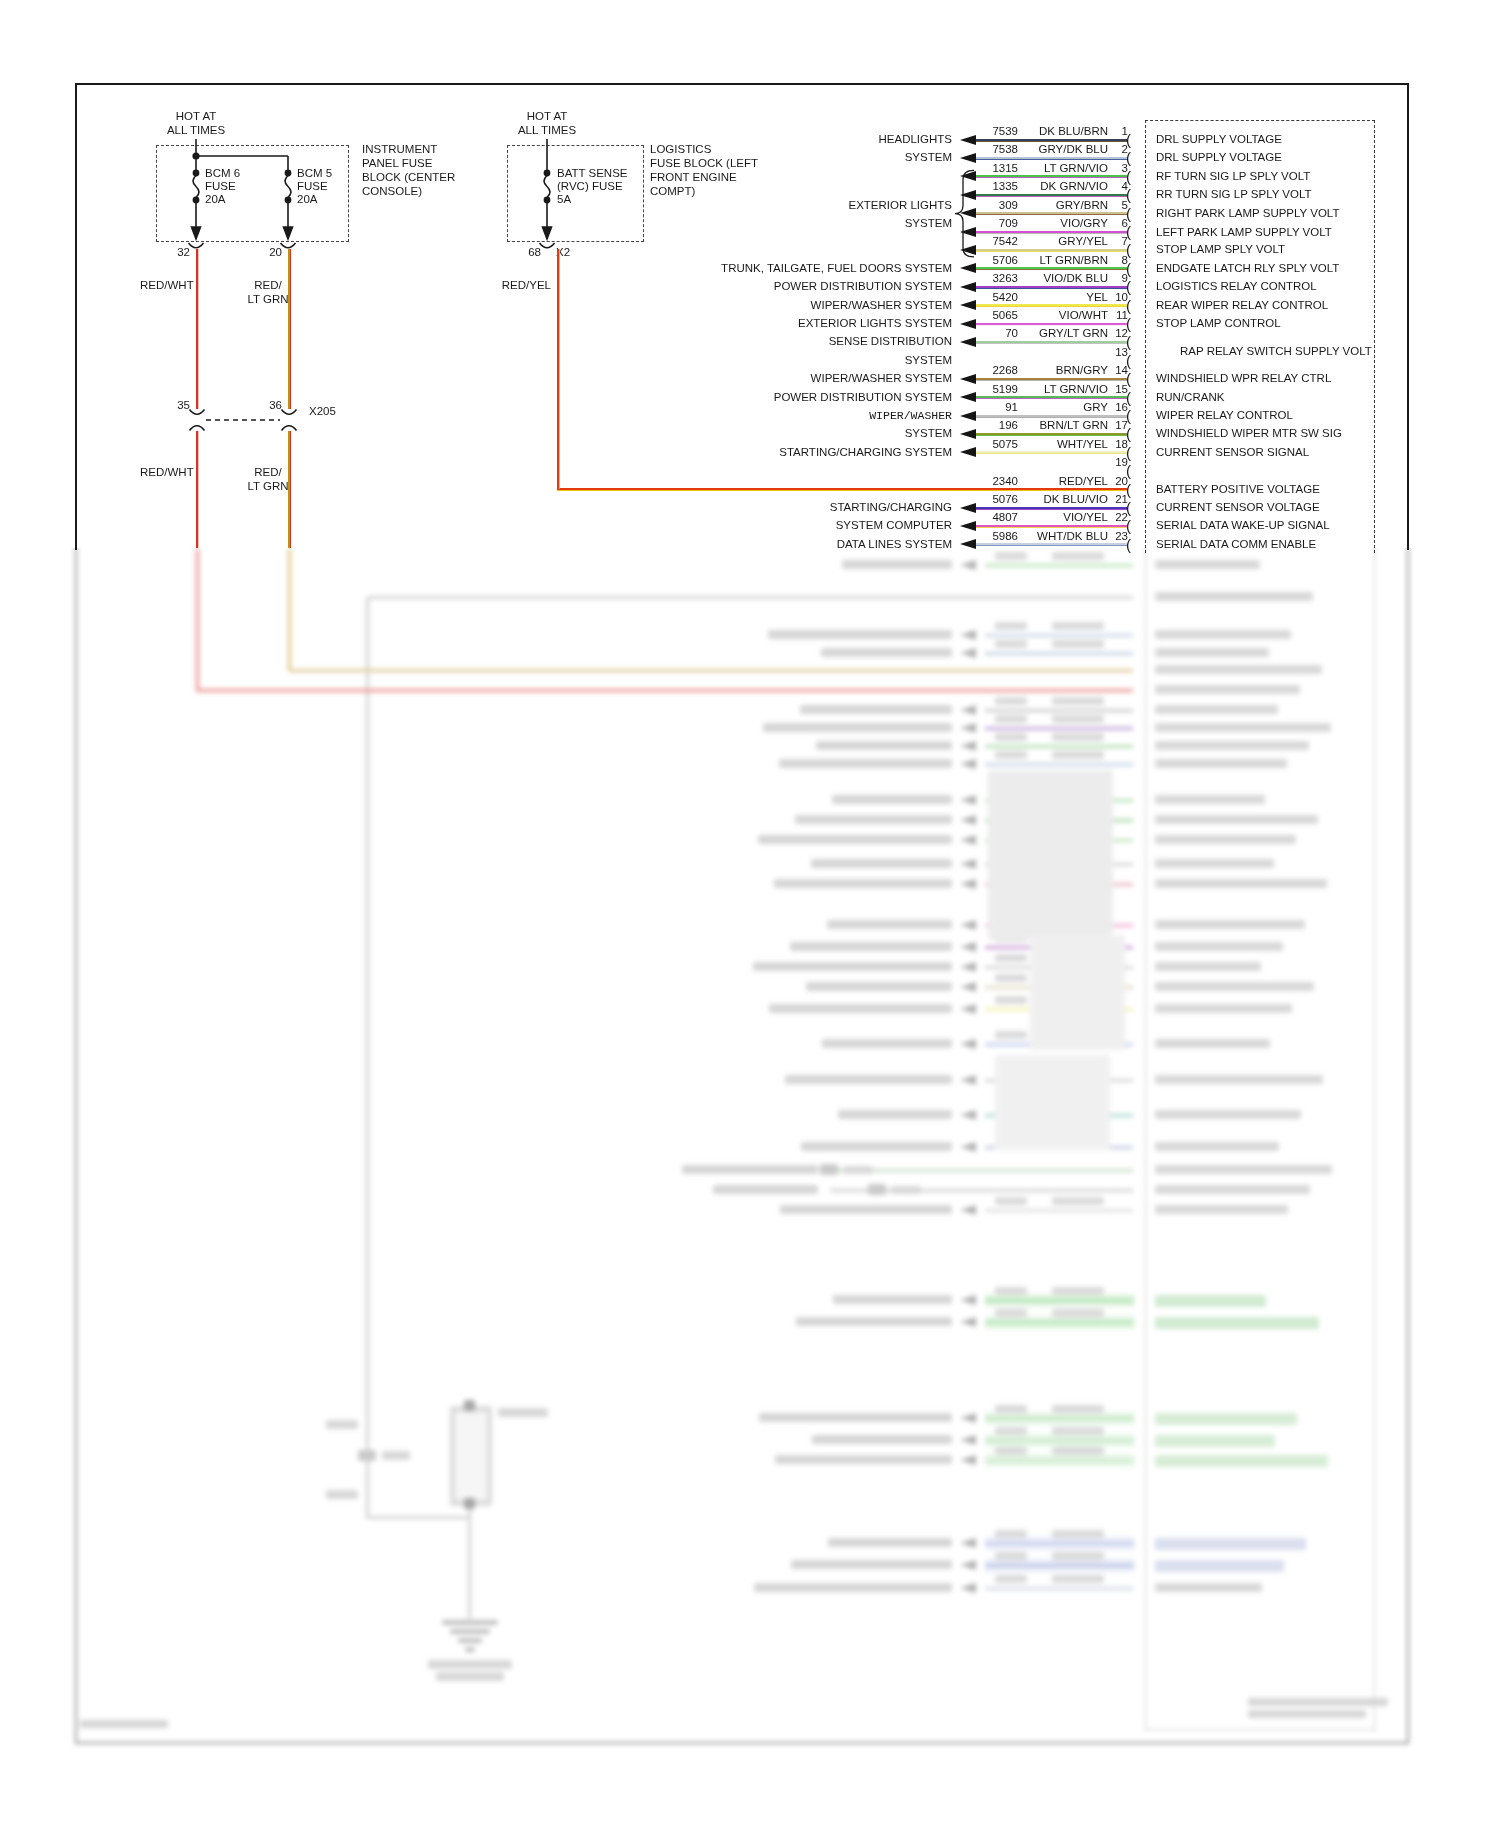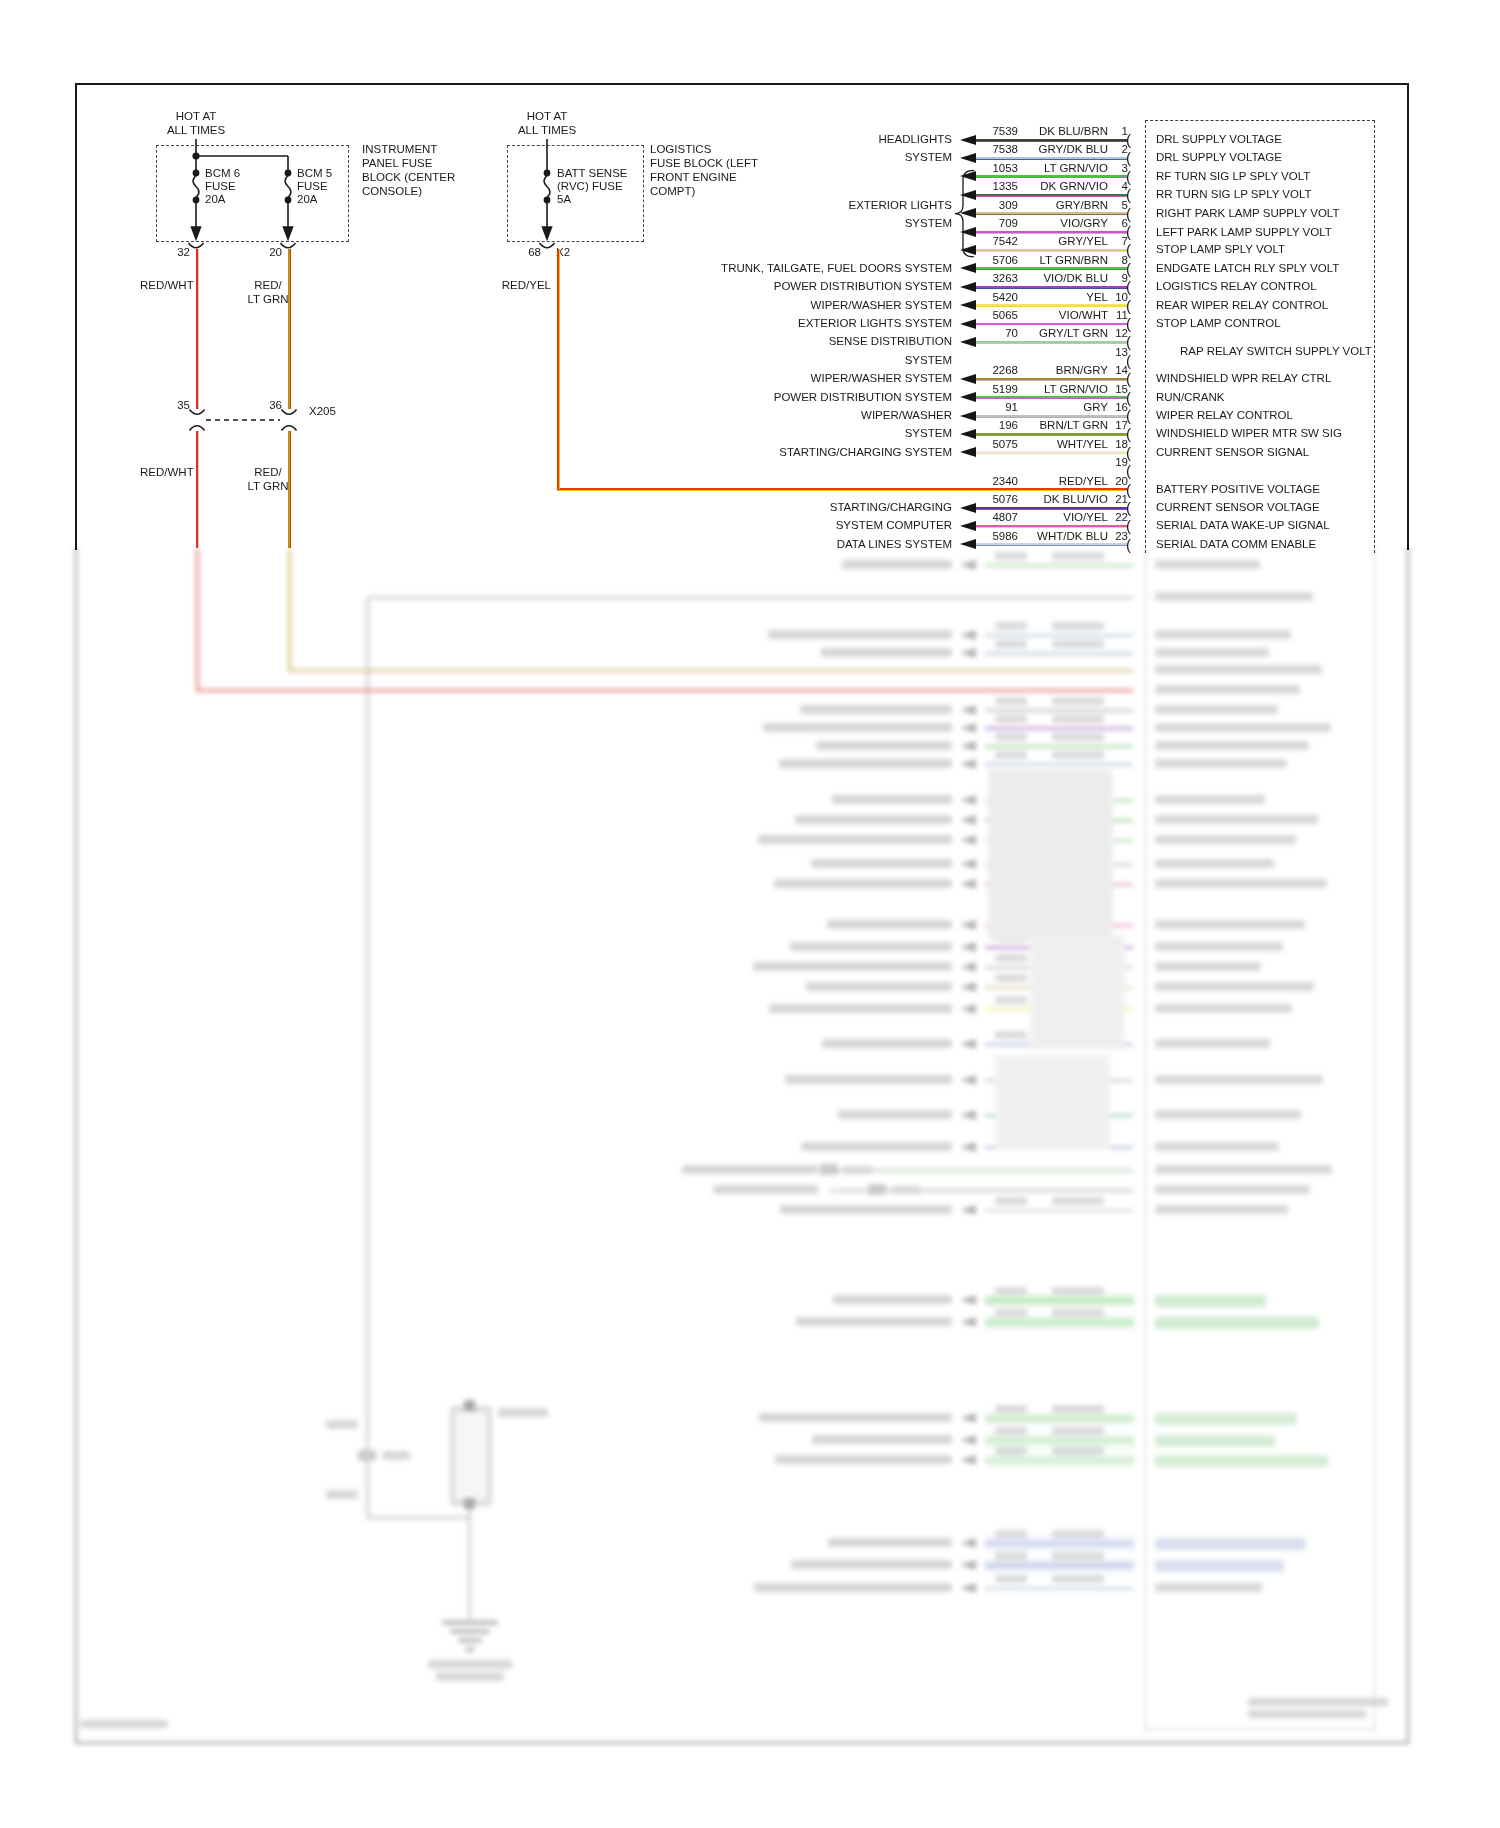--- a/index.html
+++ b/index.html
@@ -309,21 +309,21 @@
         <div class="abs t" style="left: 1156px; top: 133px;">DRL SUPPLY VOLTAGE</div>
         <div class="abs line" style="left: 976px; top: 138.5px; width: 151px; height: 3px; background: linear-gradient(rgb(53, 65, 92) 0px, rgb(53, 65, 92) 2px, rgb(110, 83, 50) 2px);"></div>
         <div class="abs line" style="left: 960px; top: 134.5px; width: 0px; height: 0px; border-top: 5.5px solid transparent; border-bottom: 5.5px solid transparent; border-right: 16px solid rgb(21, 21, 21);"></div>
         <div class="abs t tr" style="left: 940px; top: 143.4px; width: 78px;">7538</div>
         <div class="abs t tr" style="left: 1024px; top: 143.4px; width: 84px;">GRY/DK BLU</div>
         <div class="abs t tr" style="left: 1092px; top: 143.4px; width: 36px;">2</div>
         <div class="abs bracket" style="left: 1126px; top: 149.4px; width: 10px;">(</div>
         <div class="abs t" style="left: 1156px; top: 151.4px;">DRL SUPPLY VOLTAGE</div>
         <div class="abs line" style="left: 976px; top: 156.9px; width: 151px; height: 3px; background: linear-gradient(rgb(182, 194, 214) 0px, rgb(182, 194, 214) 2px, rgb(70, 98, 156) 2px);"></div>
         <div class="abs line" style="left: 960px; top: 152.9px; width: 0px; height: 0px; border-top: 5.5px solid transparent; border-bottom: 5.5px solid transparent; border-right: 16px solid rgb(21, 21, 21);"></div>
-        <div class="abs t tr" style="left: 940px; top: 161.8px; width: 78px;">1053</div>
+        <div class="abs t tr" style="left: 940px; top: 161.8px; width: 78px;">1315</div>
         <div class="abs t tr" style="left: 1024px; top: 161.8px; width: 84px;">LT GRN/VIO</div>
         <div class="abs t tr" style="left: 1092px; top: 161.8px; width: 36px;">3</div>
         <div class="abs bracket" style="left: 1126px; top: 167.8px; width: 10px;">(</div>
         <div class="abs t" style="left: 1156px; top: 169.8px;">RF TURN SIG LP SPLY VOLT</div>
         <div class="abs line" style="left: 976px; top: 175.3px; width: 151px; height: 3px; background: linear-gradient(rgb(73, 194, 73) 0px, rgb(73, 194, 73) 2px, rgb(192, 94, 192) 2px);"></div>
         <div class="abs line" style="left: 960px; top: 171.3px; width: 0px; height: 0px; border-top: 5.5px solid transparent; border-bottom: 5.5px solid transparent; border-right: 16px solid rgb(21, 21, 21);"></div>
         <div class="abs t tr" style="left: 940px; top: 180.2px; width: 78px;">1335</div>
         <div class="abs t tr" style="left: 1024px; top: 180.2px; width: 84px;">DK GRN/VIO</div>
         <div class="abs t tr" style="left: 1092px; top: 180.2px; width: 36px;">4</div>
         <div class="abs bracket" style="left: 1126px; top: 186.2px; width: 10px;">(</div>
@@ -457,21 +457,21 @@
         <div class="abs t tr" style="left: 560px; width: 392px; top: 198.6px;">EXTERIOR LIGHTS</div>
         <div class="abs t tr" style="left: 560px; width: 392px; top: 217px;">SYSTEM</div>
         <div class="abs t tr" style="left: 560px; width: 392px; top: 261.8px;">TRUNK, TAILGATE, FUEL DOORS SYSTEM</div>
         <div class="abs t tr" style="left: 560px; width: 392px; top: 280.2px;">POWER DISTRIBUTION SYSTEM</div>
         <div class="abs t tr" style="left: 560px; width: 392px; top: 298.6px;">WIPER/WASHER SYSTEM</div>
         <div class="abs t tr" style="left: 560px; width: 392px; top: 317px;">EXTERIOR LIGHTS SYSTEM</div>
         <div class="abs t tr" style="left: 560px; width: 392px; top: 335.4px;">SENSE DISTRIBUTION</div>
         <div class="abs t tr" style="left: 560px; width: 392px; top: 353.8px;">SYSTEM</div>
         <div class="abs t tr" style="left: 560px; width: 392px; top: 372.2px;">WIPER/WASHER SYSTEM</div>
         <div class="abs t tr" style="left: 560px; width: 392px; top: 390.6px;">POWER DISTRIBUTION SYSTEM</div>
-        <div class="abs t tr" style="left: 560px; width: 392px; top: 409px;">WIPER/WASHER</div>
+        <div class="abs t tr" style="left: 560px; width: 392px; top: 409px; font-family: Liberation Mono, monospace;">WIPER/WASHER</div>
         <div class="abs t tr" style="left: 560px; width: 392px; top: 427.4px;">SYSTEM</div>
         <div class="abs t tr" style="left: 560px; width: 392px; top: 445.8px;">STARTING/CHARGING SYSTEM</div>
         <div class="abs t tr" style="left: 560px; width: 392px; top: 501px;">STARTING/CHARGING</div>
         <div class="abs t tr" style="left: 560px; width: 392px; top: 519.4px;">SYSTEM COMPUTER</div>
         <div class="abs t tr" style="left: 560px; width: 392px; top: 537.8px;">DATA LINES SYSTEM</div>
         <div class="abs t tc" style="left: 136px; width: 120px; top: 110px;">HOT AT</div>
         <div class="abs t tc" style="left: 136px; width: 120px; top: 124px;">ALL TIMES</div>
         <div class="abs t tc" style="left: 487px; width: 120px; top: 110px;">HOT AT</div>
         <div class="abs t tc" style="left: 487px; width: 120px; top: 124px;">ALL TIMES</div>
         <div class="abs t" style="left: 362px; top: 143px;">INSTRUMENT</div>

